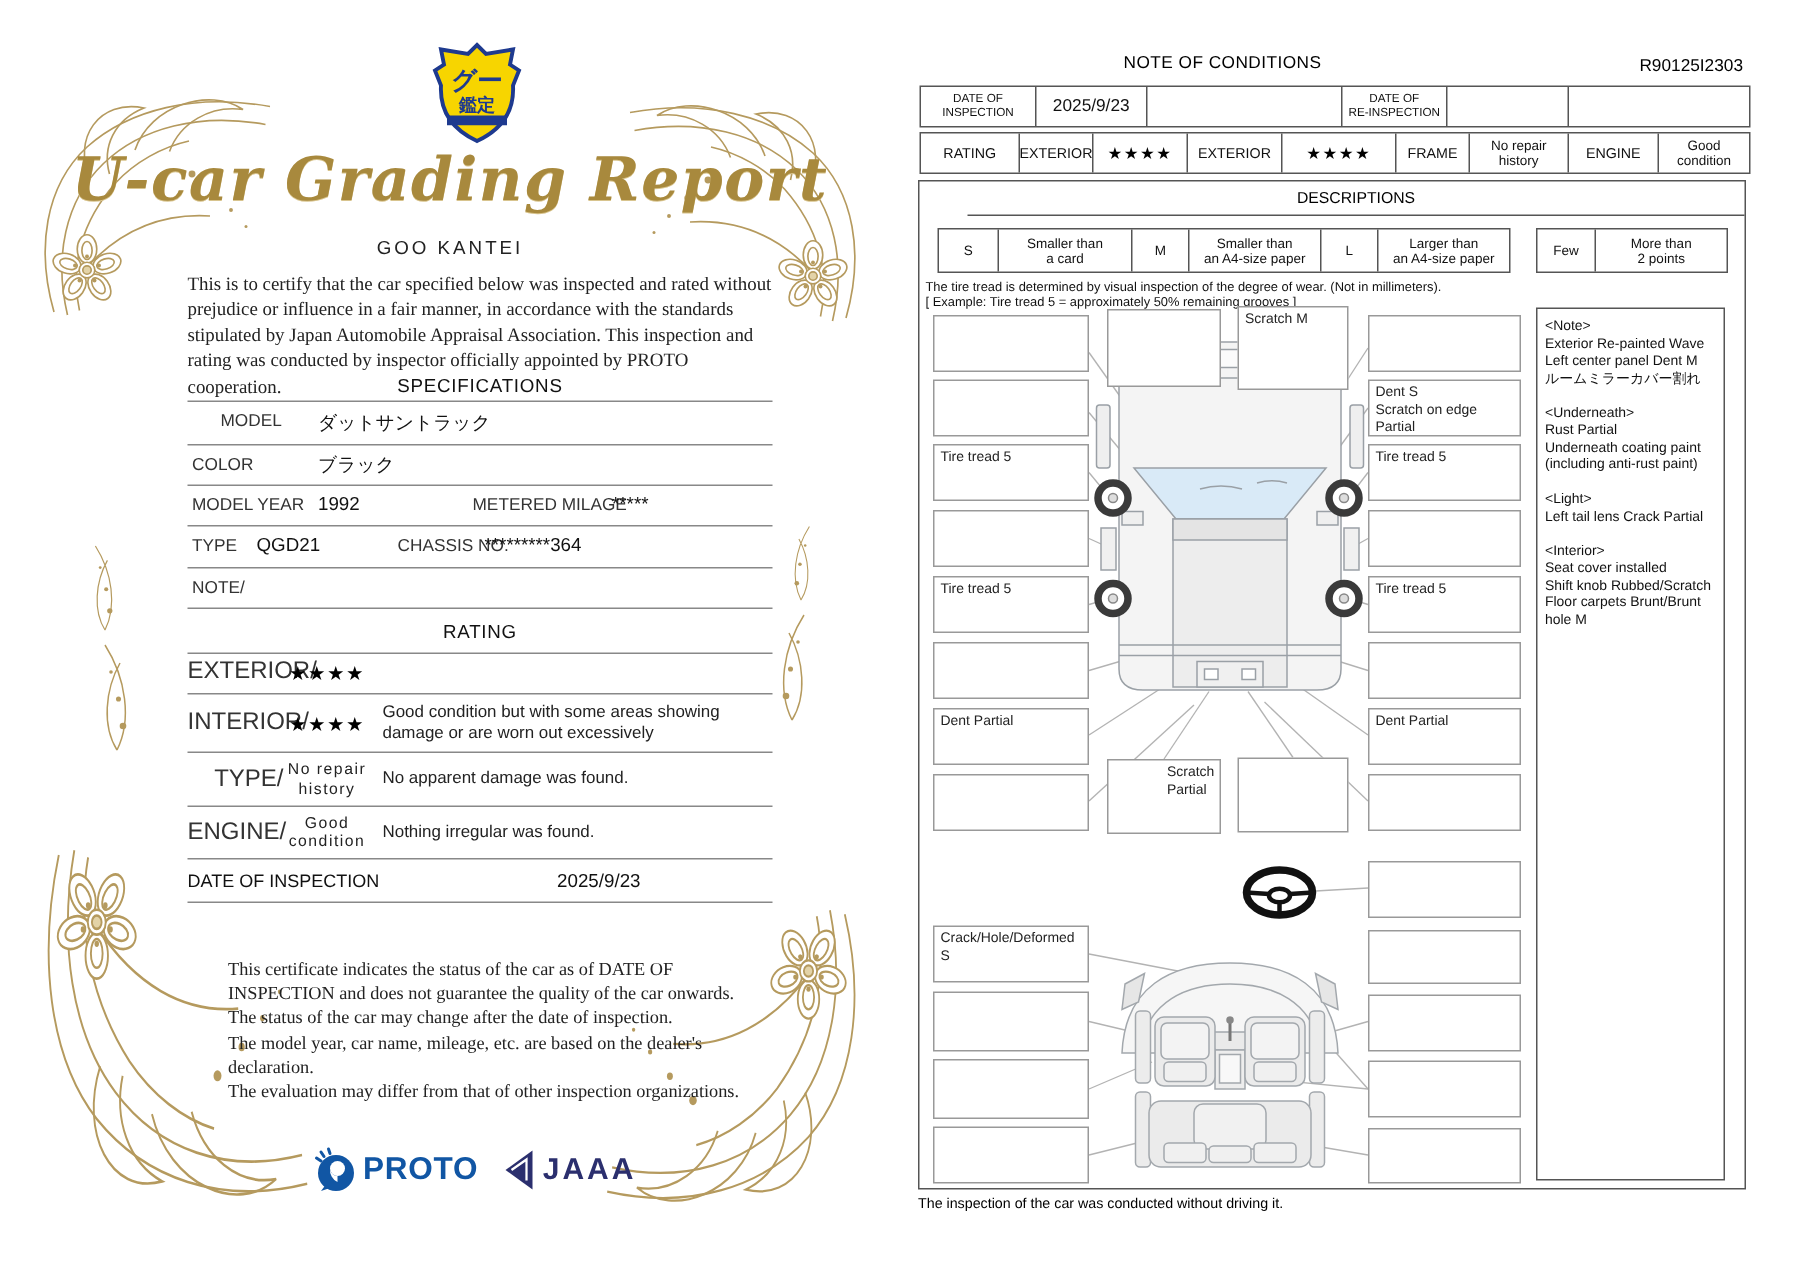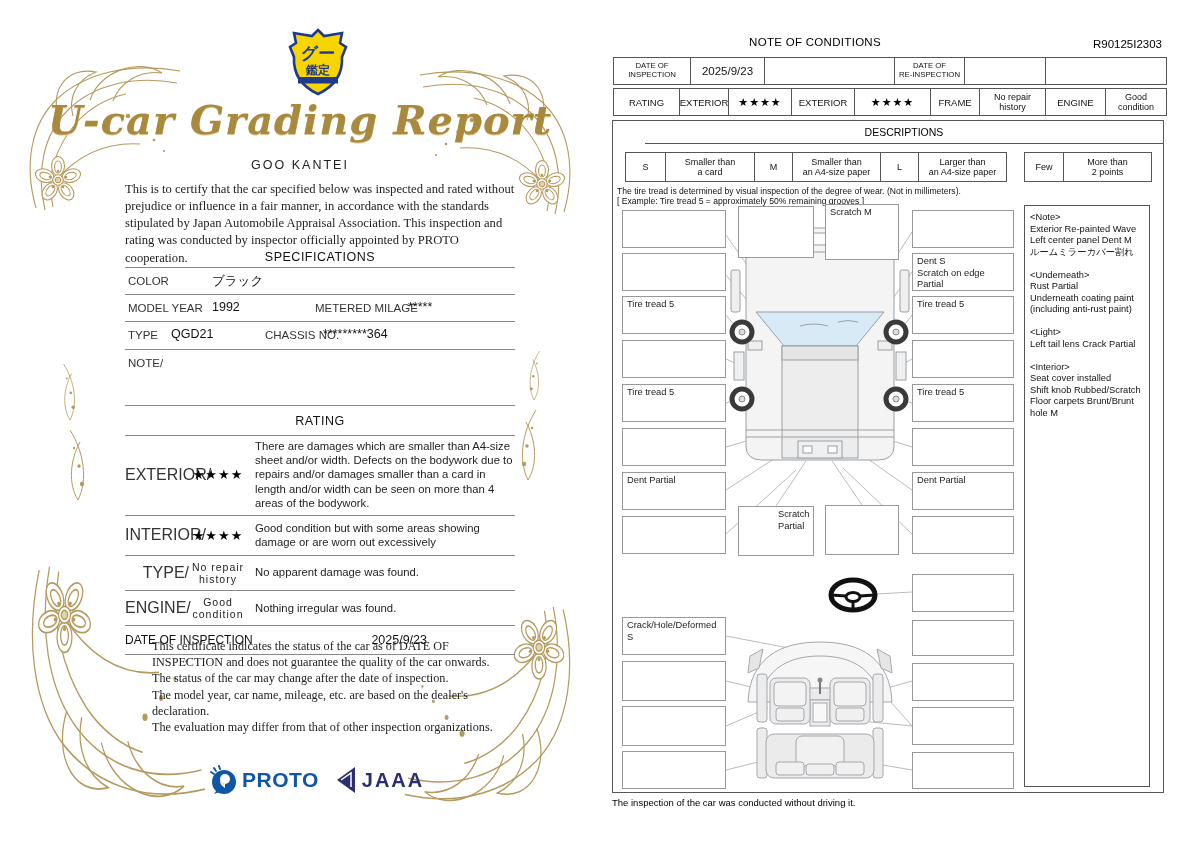--- a/index.html
+++ b/index.html
@@ -153,20 +153,24 @@
       <text x="31" y="46" text-anchor="middle" font-size="12" font-weight="bold" fill="#1e3a8f" font-family="Liberation Sans,sans-serif">鑑定</text>
     </svg>
 
     <div class="cert-title">U-car Grading Report</div>
     <div class="goo-kantei">GOO KANTEI</div>
     <div class="certify">This is to certify that the car specified below was inspected and rated without prejudice or influence in a fair manner, in accordance with the standards stipulated by Japan Automobile Appraisal Association. This inspection and rating was conducted by inspector officially appointed by PROTO cooperation.</div>
 
     <div class="spec-head sec-head">SPECIFICATIONS</div>
 
     <div class="spec-table">
+      <div class="spec-row" style="height:28px">
+        <span class="spec-label" style="left:22px">MODEL</span>
+        <span class="spec-value" style="left:87px;top:6px">ダットサントラック</span>
+      </div>
       <div class="spec-row">
         <span class="spec-label" style="left:3px">COLOR</span>
         <span class="spec-value" style="left:87px">ブラック</span>
       </div>
       <div class="spec-row">
         <span class="spec-label" style="left:3px">MODEL YEAR</span>
         <span class="spec-value" style="left:87px">1992</span>
         <span class="spec-label" style="left:190px">METERED MILAGE</span>
         <span class="spec-value" style="left:283px">*****</span>
       </div>
@@ -180,21 +184,20 @@
         <span class="spec-label" style="left:3px">NOTE/</span>
       </div>
     </div>
 
     <div class="rating-head sec-head">RATING</div>
 
     <div class="rating-rows">
       <div class="r-row">
         <span class="r-label">EXTERIOR/</span>
         <span class="r-grade">★★★★</span>
-        <span class="r-desc">There are damages which are smaller than A4-size sheet and/or width. Defects on the bodywork due to repairs and/or damages smaller than a card in length and/or width can be seen on more than 4 areas of the bodywork.</span>
       </div>
       <div class="r-row">
         <span class="r-label">INTERIOR/</span>
         <span class="r-grade">★★★★</span>
         <span class="r-desc">Good condition but with some areas showing damage or are worn out excessively</span>
       </div>
       <div class="r-row">
         <span class="r-label">TYPE/</span>
         <span class="r-grade txt">No repair
 history</span>

